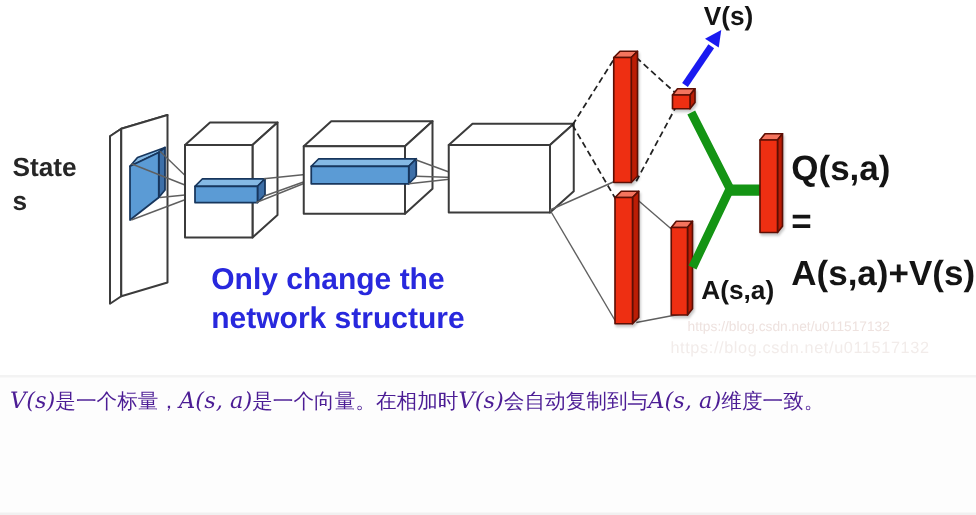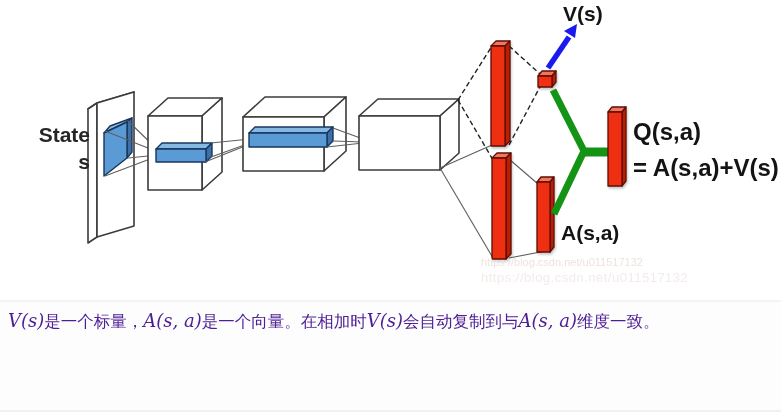--- a/index.html
+++ b/index.html
@@ -1,27 +1,27 @@
 <!DOCTYPE html>
 <html><head>
 <meta charset="utf-8">
 <style>
   html,body{margin:0;padding:0;background:#fff;}
   .stage{position:relative;width:781px;height:412px;background:#fff;overflow:hidden;
          font-family:"Liberation Sans",sans-serif;}
   .diagram{position:absolute;left:0;top:0;width:781px;height:300px;}
   .diagram svg{position:absolute;left:0;top:0;}
   .lbl{position:absolute;white-space:pre-line;}
-  .state-lbl{left:10px;top:121px;width:80px;text-align:right;font-size:21px;line-height:1.3;
+  .state-lbl{left:10px;top:121px;width:80px;text-align:left;font-size:21px;line-height:1.3;
              font-weight:600;color:#262626;}
   .only-lbl{left:169px;top:209px;font-size:24px;line-height:1.28;font-weight:600;color:#2828dd;}
   .vs-lbl{left:563px;top:2px;font-size:21px;font-weight:700;color:#141414;}
-  .q-lbl{left:633px;top:114px;font-size:24px;font-weight:700;color:#141414;line-height:1.5;}
+  .q-lbl{left:633px;top:114px;font-size:28px;font-weight:700;color:#141414;line-height:1.5;}
   .a-lbl{left:561px;top:221px;font-size:21px;font-weight:700;color:#141414;}
-  .wm{position:absolute;right:0;top:256px;width:300px;text-align:left;overflow:hidden;
+  .wm{position:absolute;right:0;top:256px;width:300px;text-align:center;overflow:hidden;
       color:#eee2df;font-size:11px;line-height:1.25;}
   .wm .wm2{font-size:13px;letter-spacing:.5px;color:#f2ecea;margin-right:-18px;}
   .text-section{position:absolute;left:0;top:300px;width:781px;height:112px;background:#fdfdfd;
                 border-top:2px solid #f3f3f3;color:#3d3d3d;}
   .para{position:absolute;left:8px;top:8px;font-size:16.5px;color:#4c1d95;}
   .para .math,.formula{font-family:"DejaVu Serif","Liberation Serif",serif;font-style:italic;}
   .para .math{font-size:18px;}
   .formula{position:absolute;left:25px;top:72px;font-size:19.5px;color:#3a3a3a;}
   .bottom-strip{position:absolute;left:0;bottom:0;width:781px;height:4px;background:#f1f1f1;}
   .shadow{filter:drop-shadow(1px 2px 1px rgba(0,0,0,.22));}
@@ -144,20 +144,22 @@
 
       <g class="shadow" stroke="#5c0f04" stroke-width="1.3" stroke-linejoin="round">
         <polygon points="608,112 612,107 626,107 622,112" fill="#f4745e"></polygon>
         <polygon points="622,112 626,107 626,181 622,186" fill="#bb1d05"></polygon>
         <rect x="608" y="112" width="14" height="74" fill="#ee2f12"></rect>
       </g>
     </svg>
 
     <div class="lbl state-lbl">State
 s</div>
+    <div class="lbl only-lbl">Only change the
+network structure</div>
     <div class="lbl vs-lbl">V(s)</div>
     <div class="lbl q-lbl">Q(s,a)
 = A(s,a)+V(s)</div>
     <div class="lbl a-lbl">A(s,a)</div>
 
     <div class="wm">
       <div>https://blog.csdn.net/u011517132</div>
       <div class="wm2">https://blog.csdn.net/u011517132</div>
     </div>
   </div>

